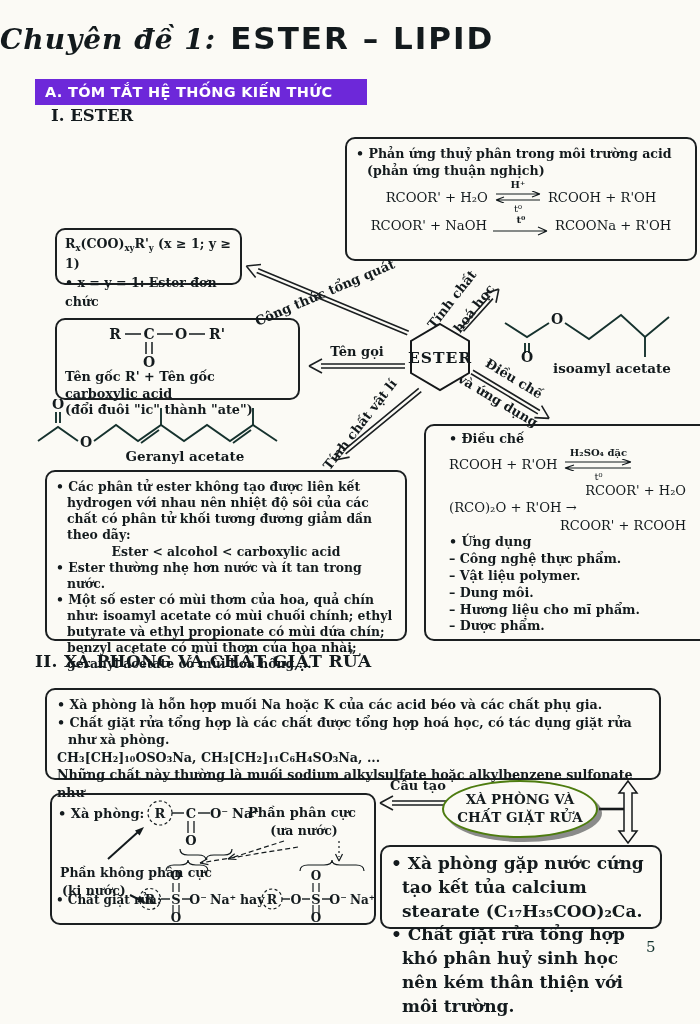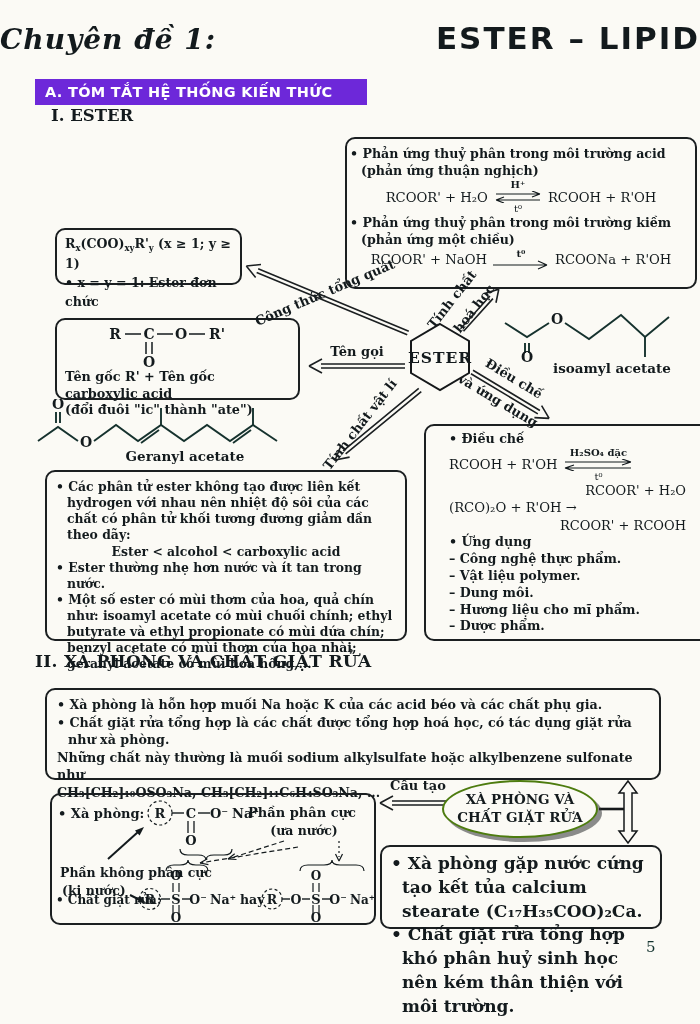--- a/index.html
+++ b/index.html
@@ -9,33 +9,33 @@
     font-family:"DejaVu Serif","Liberation Serif",serif;
   }
   .abs{position:absolute;}
   .box{
     position:absolute;border:2px solid #1b1f21;border-radius:10px;
     background:transparent;box-sizing:border-box;
   }
   .b{font-weight:bold;}
   .hang{ text-indent:-11px; padding-left:11px; }
   
-  .title-row{left:0;top:20px;width:700px;display:flex;justify-content:space-between;align-items:baseline;gap:14px;}
+  .title-row{left:0;top:20px;width:700px;display:flex;justify-content:flex-start;align-items:baseline;gap:14px;}
   .title-script{font-style:italic;font-weight:bold;font-size:28px;letter-spacing:1px;}
   .title-main{font-family:"DejaVu Sans","Liberation Sans",sans-serif;font-weight:bold;font-size:31px;letter-spacing:2px;}
   .banner{
     left:35px;top:79px;width:332px;height:26px;background:#6d28d9;color:#ffffff;
     font-family:"DejaVu Sans","Liberation Sans",sans-serif;font-weight:bold;font-size:14.5px;
     display:flex;align-items:center;padding-left:10px;box-sizing:border-box;letter-spacing:.3px;
   }
   .sec1{left:35px;top:106px;font-size:16.5px;font-weight:bold;margin-left:16px;}
   .sec2{left:35px;top:651px;font-size:17px;font-weight:bold;letter-spacing:.3px;}
 
   
-  #hydrolysis-box{left:345px;top:137px;width:352px;height:152px;padding:7px 3px;font-size:12.6px;line-height:1.32;}
+  #hydrolysis-box{left:345px;top:137px;width:352px;height:124px;padding:7px 9px;font-size:12.6px;line-height:1.32;}
   .eq{display:flex;align-items:center;justify-content:center;font-size:13.2px;font-weight:normal;margin:1px 0;}
   .rxn{display:inline-flex;flex-direction:column;align-items:center;line-height:1;margin:0 6px;}
   .rxn .top{font-size:10px;font-weight:bold;margin-bottom:1px;}
   .rxn .bot{font-size:10px;margin-top:1px;}
   .rxn svg{display:block;}
 
   
   #general-formula-box{left:55px;top:228px;width:187px;height:57px;padding:5px 8px;font-size:12.6px;line-height:1.5;}
   .sub{font-size:8.5px;vertical-align:-3px;letter-spacing:0;}
 
@@ -125,21 +125,20 @@
     <span>RCOOR'  +  H₂O</span>
     <span class="rxn">
       <span class="top">H⁺</span>
       <svg width="48" height="12" viewBox="0 0 48 12">
           <path d="M2,3 H46 M46,3 L38,0 M46,3 L38,6 M2,9 H46 M2,9 L10,6 M2,9 L10,12" stroke="#131a1d" stroke-width="1.2" fill="none"></path>
         </svg>
       <span class="bot">t⁰</span>
     </span>
     <span>RCOOH  +  R'OH</span>
   </div>
-  <div class="b hang">• Phản ứng thuỷ phân trong môi trường kiềm (phản ứng một chiều)</div>
   <div class="eq">
     <span>RCOOR'  +  NaOH</span>
     <span class="rxn">
       <span class="top">t⁰</span>
       <svg width="56" height="10" viewBox="0 0 56 10">
           <path d="M0,5 H54 M54,5 L45,1 M54,5 L45,9" stroke="#131a1d" stroke-width="1.2" fill="none"></path>
         </svg>
     </span>
     <span>RCOONa  +  R'OH</span>
   </div>
@@ -236,22 +235,22 @@
   <div class="b">– Dung môi.</div>
   <div class="b">– Hương liệu cho mĩ phẩm.</div>
   <div class="b">– Dược phẩm.</div>
 </div>
 
 <div class="abs sec2">II. XÀ PHÒNG VÀ CHẤT GIẶT RỬA</div>
 
 <div class="box" id="soap-intro-box">
   <div class="b hang">• Xà phòng là hỗn hợp muối Na hoặc K của các acid béo và các chất phụ gia.</div>
   <div class="b hang">• Chất giặt rửa tổng hợp là các chất được tổng hợp hoá học, có tác dụng giặt rửa như xà phòng.</div>
+  <div class="b">CH₃[CH₂]₁₀OSO₃Na, CH₃[CH₂]₁₁C₆H₄SO₃Na, ...</div>
   <div class="b">Những chất này thường là muối sodium alkylsulfate hoặc alkylbenzene sulfonate như</div>
-  <div class="b">CH₃[CH₂]₁₀OSO₃Na, CH₃[CH₂]₁₁C₆H₄SO₃Na, ...</div>
 </div>
 
 <div class="abs" id="cau-tao">Cấu tạo</div>
 
 <div class="abs" id="soap-oval">
   <span>XÀ PHÒNG VÀ</span>
   <span>CHẤT GIẶT RỬA</span>
 </div>
 
 <div class="box" id="structure-box">

